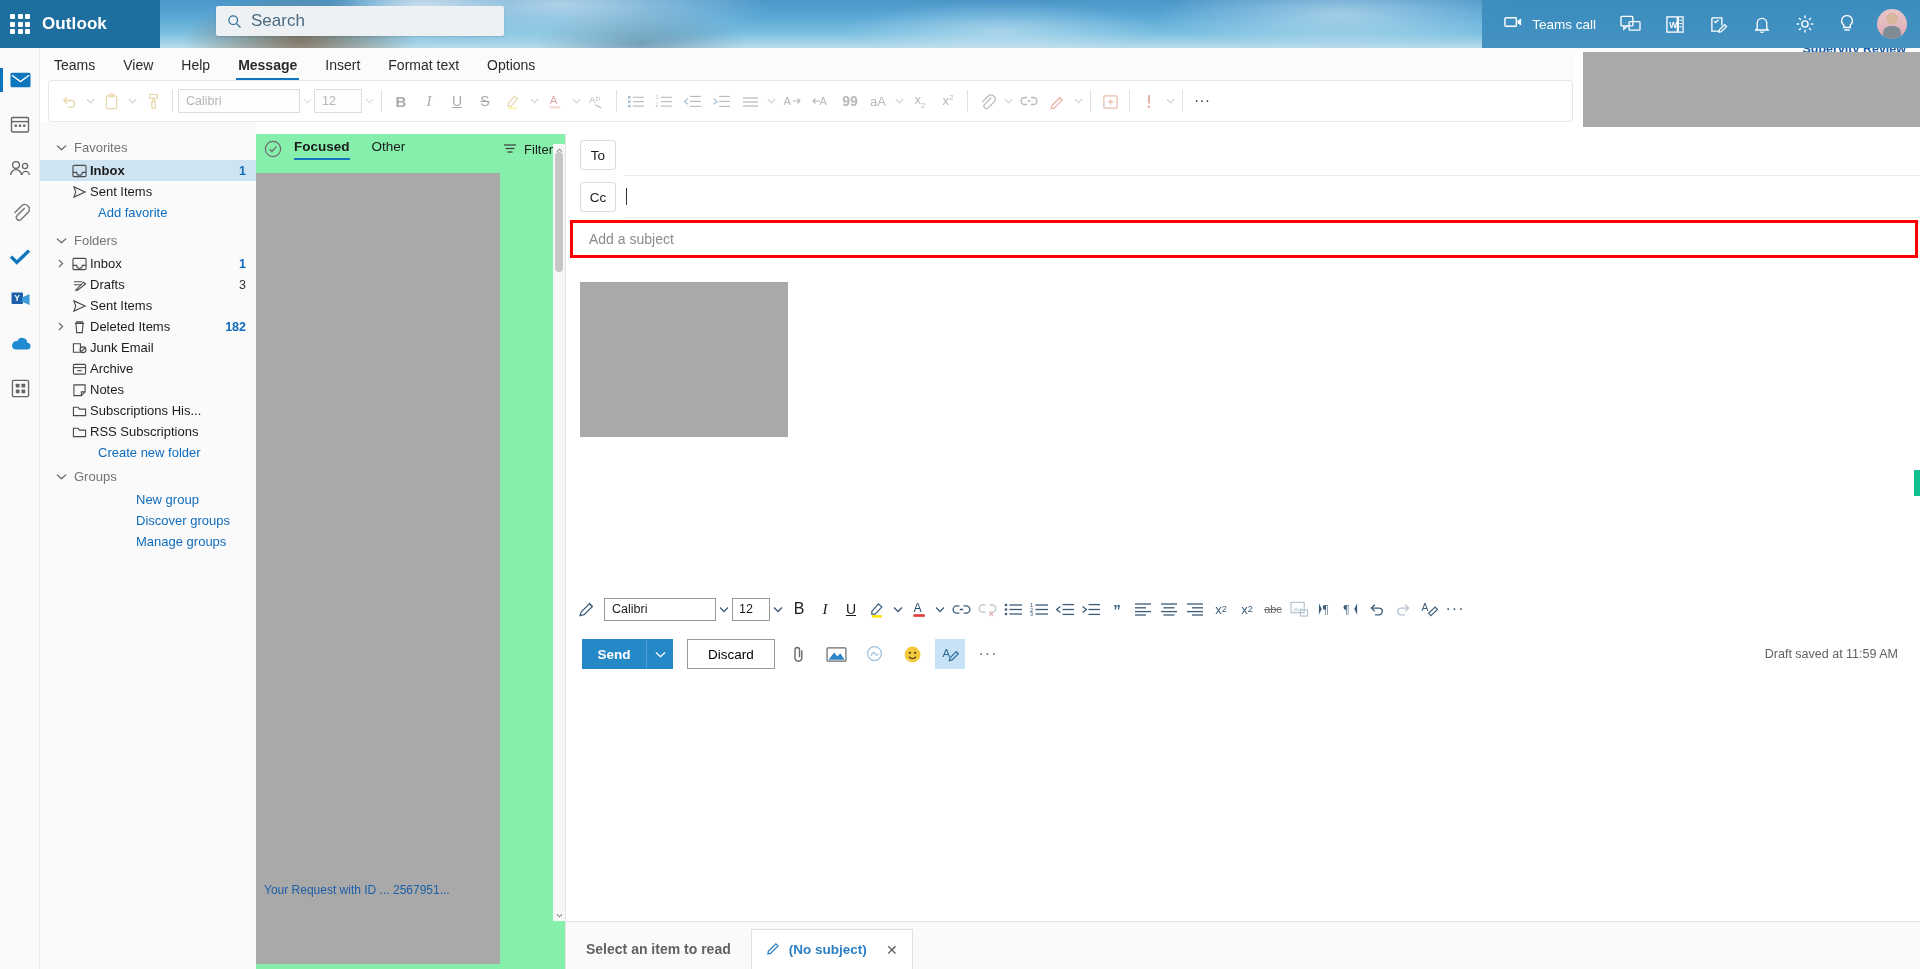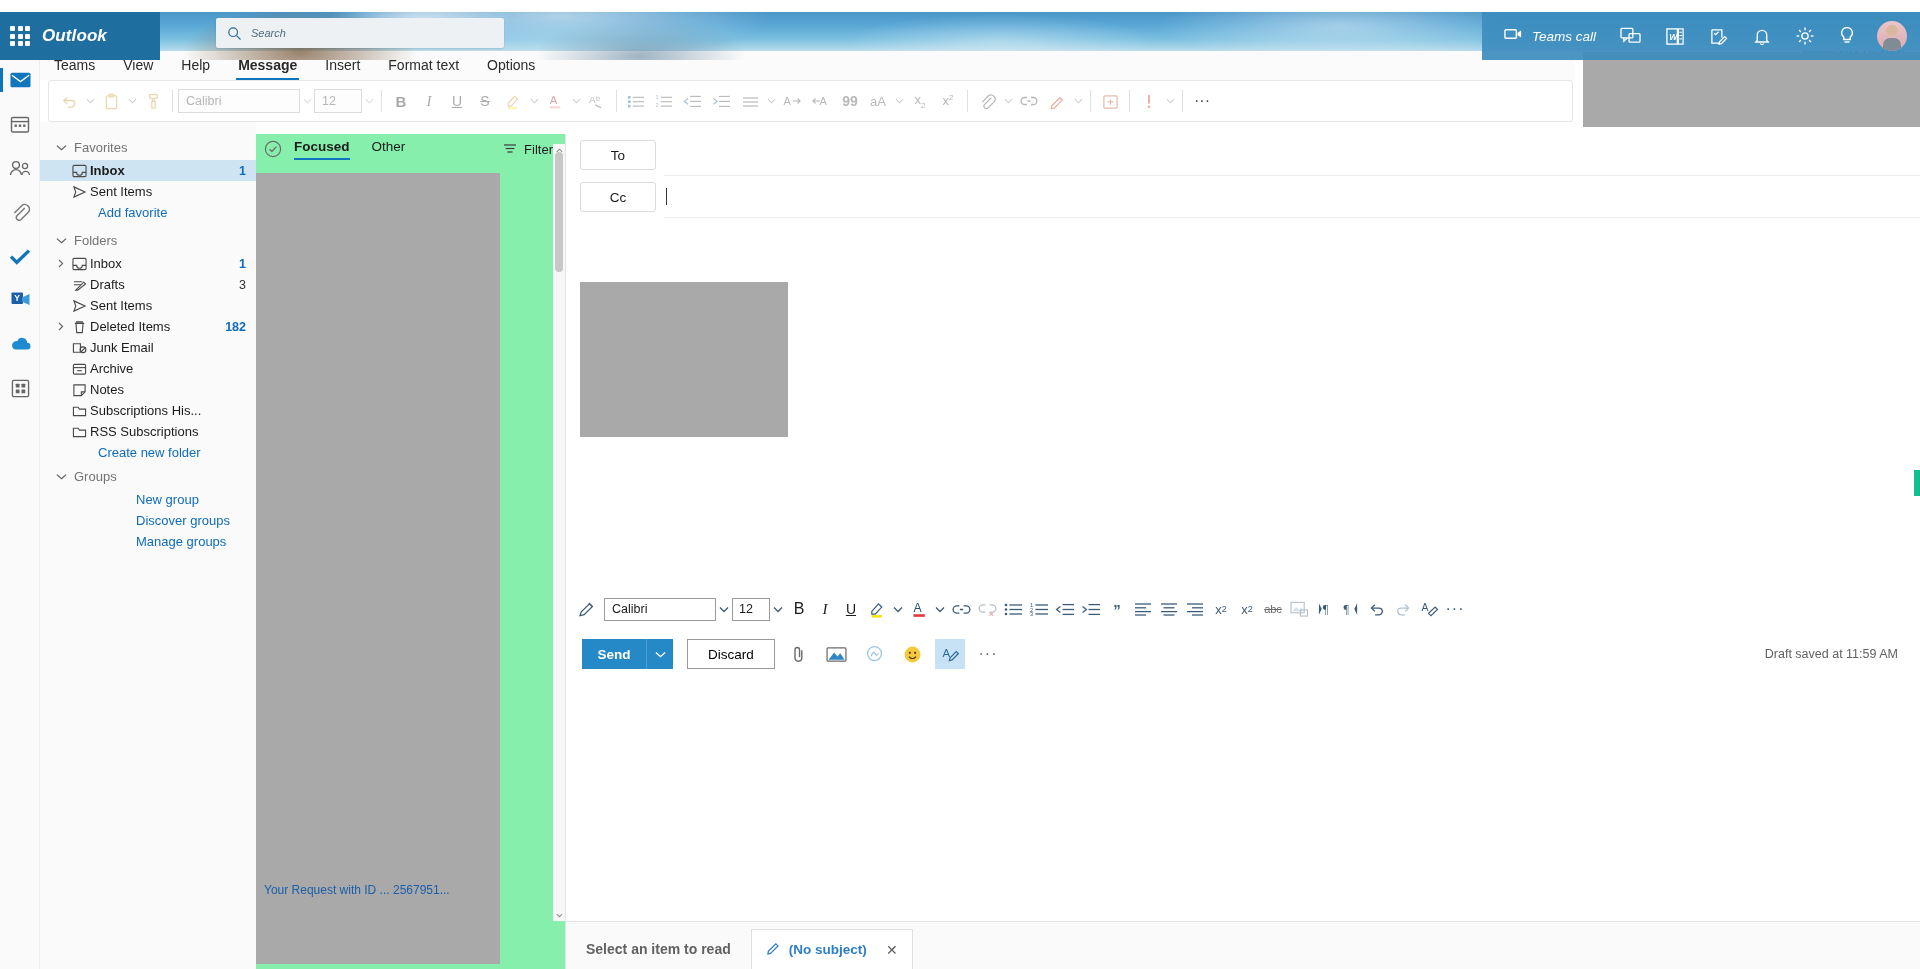--- a/index.html
+++ b/index.html
@@ -6,23 +6,23 @@
   html, body {
     width: 1920px; height: 969px;
     font-family: "Liberation Sans", sans-serif;
     background: #ffffff;
     overflow: hidden;
     -webkit-font-smoothing: antialiased;
   }
 
   
   #app-header {
-    position: absolute; top: 12px; left: 0; width: 1920px; height: 39px;
+    position: absolute; top: 0; left: 0; width: 1920px; height: 48px;
     background: linear-gradient(180deg,#4a96c8 0%,#5aa8d6 35%,#7cc0e0 70%,#b9dcec 100%);
-    display: flex; align-items: center; z-index: 40; font-style: italic;
+    display: flex; align-items: center; z-index: 40;
   }
   #app-header::before{
     content:""; position:absolute; left:0; top:0; width:1920px; height:48px;
     background:
       radial-gradient(ellipse 300px 60px at 560px 4px, rgba(255,255,255,.55), transparent 70%),
       radial-gradient(ellipse 220px 40px at 1000px 30px, rgba(255,255,255,.35), transparent 70%),
       radial-gradient(ellipse 260px 50px at 1340px 14px, rgba(255,255,255,.45), transparent 70%),
       radial-gradient(ellipse 180px 70px at 300px 40px, rgba(120,90,60,.75), transparent 65%),
       radial-gradient(ellipse 140px 50px at 420px 10px, rgba(235,240,245,.8), transparent 65%),
       radial-gradient(ellipse 150px 60px at 640px 44px, rgba(70,110,140,.5), transparent 70%);
@@ -39,21 +39,21 @@
   }
   .waffle i { background: #fff; border-radius: 1px; display:block; }
   .brand { color:#fff; font-size:17px; font-weight:bold; letter-spacing:.1px; }
 
   #search-box {
     position:absolute; left:216px; top:6px; width:288px; height:30px;
     background:#eef1f3; border-radius:2px; display:flex; align-items:center; z-index:3;
     box-shadow:0 1px 2px rgba(0,0,0,.12);
   }
   #search-box .s-ico { margin:0 9px 0 11px; display:flex; }
-  #search-box .s-txt { color:#4b6a80; font-size:11px; }
+  #search-box .s-txt { color:#4b6a80; font-size:17px; }
 
   .hdr-right { position:absolute; right:0; top:0; height:48px; display:flex; align-items:center; z-index:3;
     background:rgba(60,140,190,.92); padding-left:10px; }
   .hdr-btn { height:48px; display:flex; align-items:center; justify-content:flex-end; padding:9px 12px; cursor:pointer; }
   .teams-label { color:#fff; font-size:13.5px; margin-left:9px; }
   .avatar-wrap { padding:0 13px 0 10px; height:48px; display:flex; align-items:center; cursor:pointer; }
   .avatar {
     width:30px; height:30px; border-radius:50%;
     background: radial-gradient(circle at 50% 32%, #d9b79c 0 22%, transparent 23%),
                 linear-gradient(180deg,#e8c6c9 0%,#dfa9b4 100%);
@@ -126,21 +126,21 @@
   #list-scrollbar { position:absolute; right:0; top:10px; width:12px; bottom:48px; }
   #list-scrollbar .track { position:absolute; inset:0; background:#f7f7f7; }
   #list-scrollbar .thumb { position:absolute; left:2px; top:8px; width:8px; height:120px; background:#c7c7c7; border-radius:4px; }
   #list-scrollbar .arr { position:absolute; left:0; width:12px; height:12px; display:flex; align-items:center; justify-content:center;
     color:#8a8a8a; font-size:8px; }
   .last-line { position:absolute; left:8px; bottom:24px; font-size:12px; color:#1b5fa8; white-space:nowrap; }
 
   
   #compose { position:absolute; top:134px; left:566px; width:1354px; height:787px; background:#fff; z-index:8; }
   .recip-row { display:flex; align-items:center; height:42px; padding-left:14px; }
-  .pillbtn { width:76px; height:30px; border:1px solid #dcdcdc; border-radius:3px; background:#fff;
+  .pillbtn { width:36px; height:30px; border:1px solid #dcdcdc; border-radius:3px; background:#fff;
     display:flex; align-items:center; justify-content:center; font-size:13.5px; color:#1b1b1b; cursor:pointer; }
   .recip-field { flex:1; height:41px; border-bottom:1px solid #ededed; margin-left:8px; display:flex; align-items:center; }
   .caret-bar { width:1px; height:17px; background:#333; margin-left:2px; }
 
   #subject-wrap { position:absolute; left:4px; top:86px; width:1348px; height:38px;
     border:3px solid #ff0000; display:flex; align-items:center; padding-left:16px; cursor:text; }
   #subject-wrap .ph { font-size:14px; color:#8b8b8b; }
 
   #body-area { position:absolute; left:0; top:130px; right:0; height:310px; background:#fff; padding:18px 0 0 14px; }
   #redact-body { width:208px; height:155px; background:#a9a9a9; }
@@ -797,20 +797,23 @@
     <div class="recip-field"></div>
   </div>
 
   <div class="recip-row">
     <div class="pillbtn">Cc</div>
     <div class="recip-field">
       <span class="caret-bar"></span>
     </div>
   </div>
 
+  <div id="subject-wrap">
+    <span class="ph">Add a subject</span>
+  </div>
 
   <div id="body-area">
     <div id="redact-body"></div>
   </div>
 
   <div id="fmt-bar">
     <div class="fb">
       <svg width="18" height="18" viewBox="0 0 19 19">
           <path d="M2 16.5 L3.5 12.5 L12 4 L15 7 L6.5 15.5 Z" fill="none" stroke="#3b5c78" stroke-width="1.3"></path>
           <path d="M11.5 3 L15.5 7" stroke="#3b5c78" stroke-width="1.3"></path>

